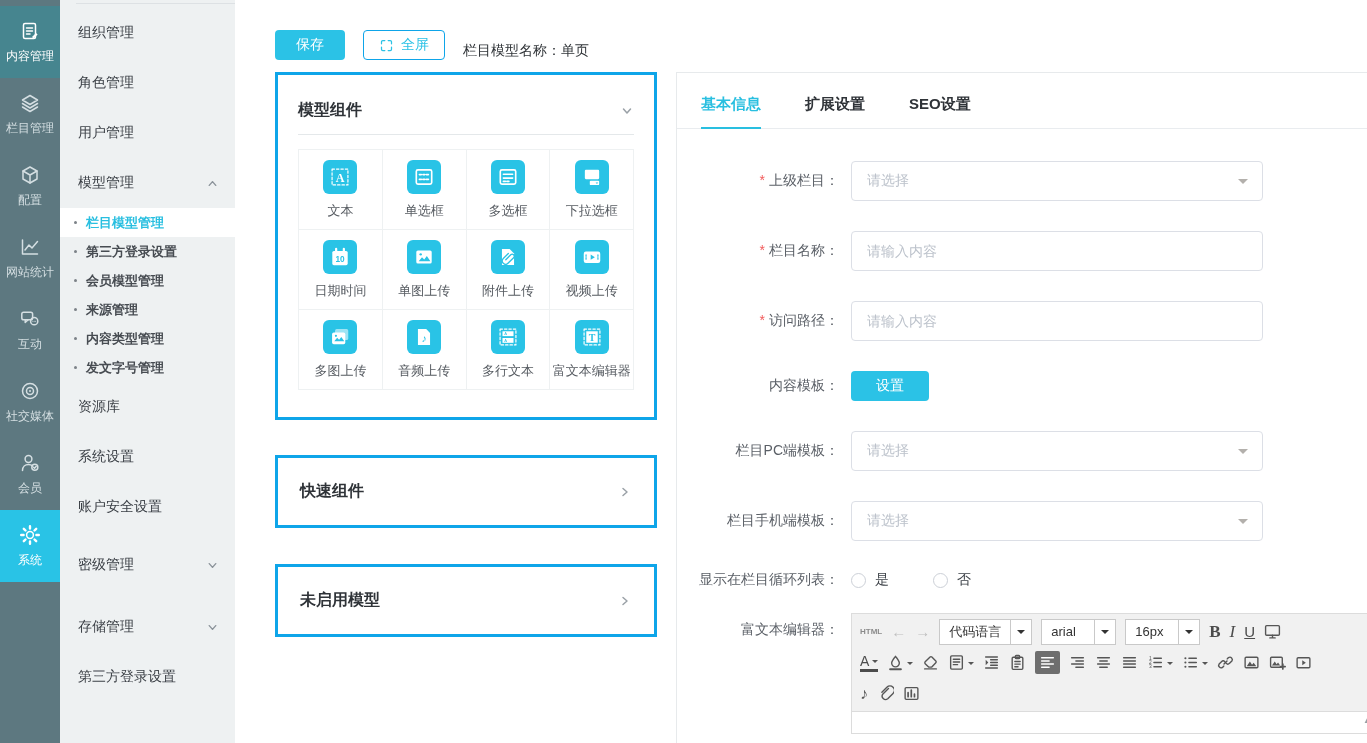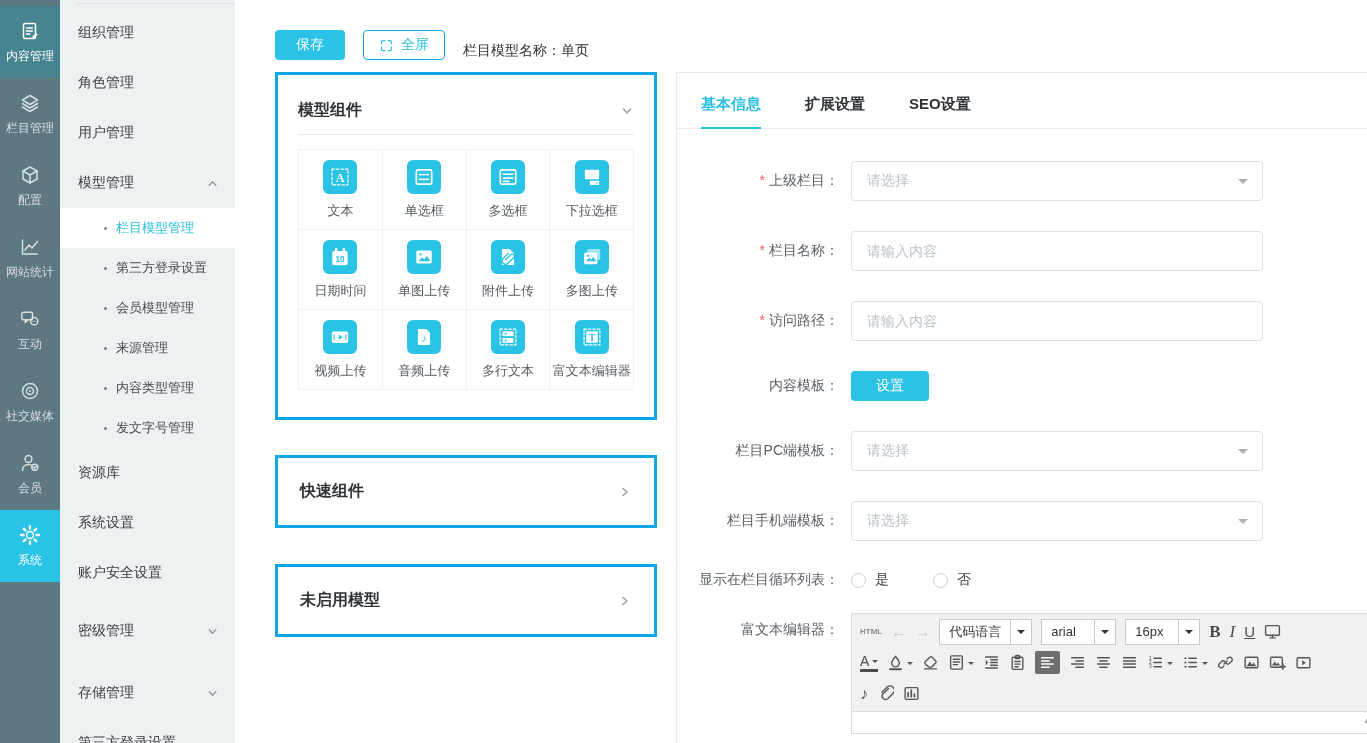--- a/index.html
+++ b/index.html
@@ -19,22 +19,22 @@
 
   
   .secondary-nav { position:absolute; left:60px; top:0; width:175px; height:100%;
     background:#eef1f2; padding-top:8px; z-index:4; }
   .secondary-nav::before { content:''; position:absolute; top:3px; left:16px; right:0;
     height:1px; background:#dde1e4; }
   .sn-top { height:50px; display:flex; align-items:center; justify-content:space-between;
     padding:0 16px 0 18px; font-size:14px; color:#3a3f45; cursor:pointer; }
   .sn-top:nth-child(14) { margin-top:8px; }
   .sn-top:nth-child(15) { margin-top:12px; }
-  .sn-sub { height:40px; display:flex; align-items:center; gap:9px; padding-left:44px;
-    font-size:13px; color:#474c52; cursor:pointer; }
+  .sn-sub { height:29px; display:flex; align-items:center; gap:9px; padding-left:14px;
+    font-size:13px; color:#474c52; cursor:pointer;font-weight:bold; }
   .sn-sub .dot { width:3px; height:3px; border-radius:50%; background:#7c8288; flex-shrink:0; }
   .sn-sub.active { background:#fff; color:#29bfe0; }
   .sn-caret { color:#8b939a; display:flex; }
 
   
   .main { position:absolute; left:235px; top:0; right:0; bottom:0; background:#fff; }
 
   .topbar { position:absolute; left:40px; top:11px; height:30px; display:flex;
     align-items:flex-end; gap:18px;margin-top:19px; }
   .btn-save { width:70px; height:30px; background:#2bc2e6; border:none; border-radius:4px;
@@ -393,40 +393,40 @@
                   <path d="M8 12.5l4.5-4.5a1.8 1.8 0 0 1 2.6 2.6L10 15.7a3 3 0 0 1-4.3-4.3l4.6-4.6" stroke="#29c3e6" stroke-width="1.2" fill="none"></path>
                 </svg>
               </span>
             </span>
             <span class="comp-label">附件上传</span>
           </div>
           <div class="comp-cell">
             <span class="comp-icon">
               <span style="width: 22px; height: 22px; display: inline-flex; align-items: center; justify-content: center;">
                 <svg width="100%" height="100%" viewBox="0 0 20 20" fill="none" stroke="currentColor" stroke-width="1.5" stroke-linecap="round" stroke-linejoin="round">
+                  <rect x="2.5" y="5" width="15" height="10.5" rx="2" fill="currentColor" stroke="none"></rect>
+                  <path d="M8.8 7.8l3.8 2.4-3.8 2.4z" fill="#29c3e6" stroke="none"></path>
+                  <path d="M4.6 8v4.4M15.4 8v4.4" stroke="#29c3e6" stroke-width="1.1" stroke-dasharray="1.4 1.2"></path>
+                </svg>
+              </span>
+            </span>
+            <span class="comp-label">视频上传</span>
+          </div>
+          <div class="comp-cell">
+            <span class="comp-icon">
+              <span style="width: 22px; height: 22px; display: inline-flex; align-items: center; justify-content: center;">
+                <svg width="100%" height="100%" viewBox="0 0 20 20" fill="none" stroke="currentColor" stroke-width="1.5" stroke-linecap="round" stroke-linejoin="round">
                   <rect x="5.5" y="2.8" width="12" height="10" rx="1.5" fill="currentColor" stroke="none" opacity="0.55"></rect>
                   <rect x="2.8" y="6" width="12" height="10.5" rx="1.5" fill="currentColor" stroke="none"></rect>
                   <path d="M4.8 13.8l2.6-3.2 1.8 1.8 2-2.4 2.7 3.8z" fill="#29c3e6" stroke="none"></path>
                   <circle cx="6.3" cy="8.9" r="1" fill="#29c3e6" stroke="none"></circle>
                 </svg>
               </span>
             </span>
             <span class="comp-label">多图上传</span>
-          </div>
-          <div class="comp-cell">
-            <span class="comp-icon">
-              <span style="width: 22px; height: 22px; display: inline-flex; align-items: center; justify-content: center;">
-                <svg width="100%" height="100%" viewBox="0 0 20 20" fill="none" stroke="currentColor" stroke-width="1.5" stroke-linecap="round" stroke-linejoin="round">
-                  <rect x="2.5" y="5" width="15" height="10.5" rx="2" fill="currentColor" stroke="none"></rect>
-                  <path d="M8.8 7.8l3.8 2.4-3.8 2.4z" fill="#29c3e6" stroke="none"></path>
-                  <path d="M4.6 8v4.4M15.4 8v4.4" stroke="#29c3e6" stroke-width="1.1" stroke-dasharray="1.4 1.2"></path>
-                </svg>
-              </span>
-            </span>
-            <span class="comp-label">视频上传</span>
           </div>
           <div class="comp-cell">
             <span class="comp-icon">
               <span style="width: 22px; height: 22px; display: inline-flex; align-items: center; justify-content: center;">
                 <svg width="100%" height="100%" viewBox="0 0 20 20" fill="none" stroke="currentColor" stroke-width="1.5" stroke-linecap="round" stroke-linejoin="round">
                   <path d="M4.5 2.8h7.5l3.5 3.5v10.9h-11z" fill="currentColor" stroke="none"></path>
                   <text x="10" y="14.6" text-anchor="middle" font-size="9.5" fill="#29c3e6" stroke="none">♪</text>
                 </svg>
               </span>
             </span>

